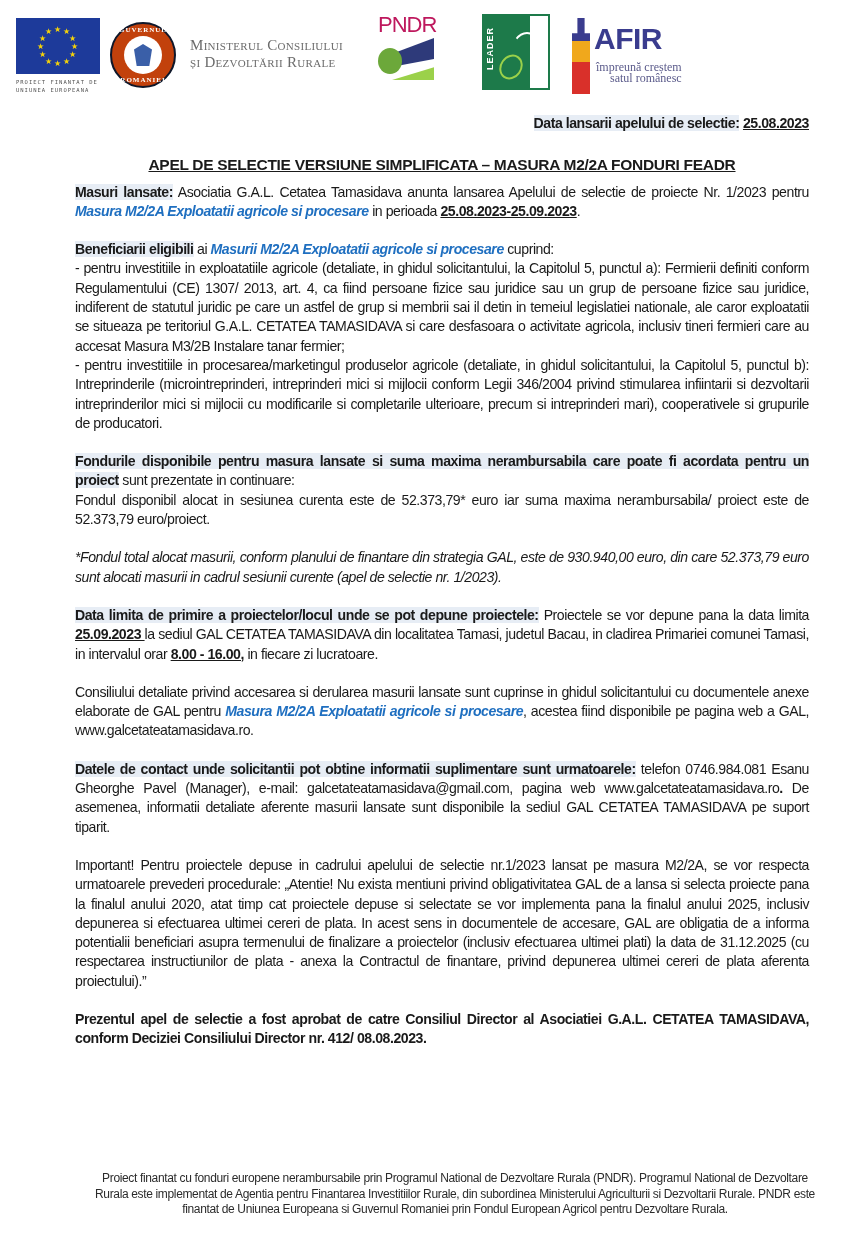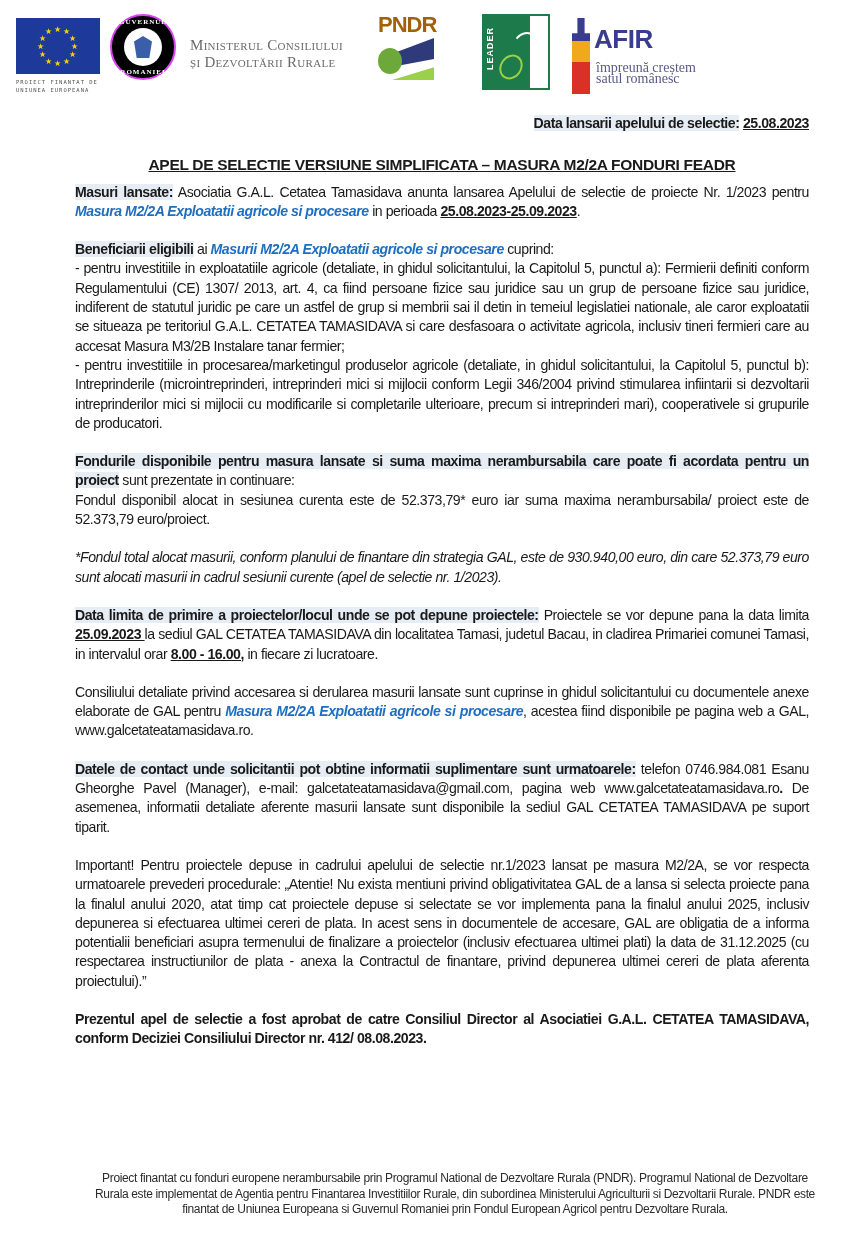--- a/index.html
+++ b/index.html
@@ -7,57 +7,57 @@
          font-family: "Liberation Sans", "DejaVu Sans", sans-serif; color: #1a1a1a; }
 
   
   .logos { position: absolute; top: 10px; left: 0; width: 866px; height: 90px; }
   .logo { position: absolute; }
   .eu { left: 16px; top: 8px; width: 84px; height: 80px; }
   .eu .flag { width: 84px; height: 56px; background: #1d3a9a; position: relative; }
   .eu .flag span { position: absolute; color: #f5d20a; font-size: 8px; line-height: 8px; }
   .eu .cap { font-family: "DejaVu Sans Mono", monospace; font-size: 5.5px; letter-spacing: 1px;
              color: #555; margin-top: 4px; line-height: 8px; white-space: nowrap; }
-  .gov { left: 110px; top: 4px; width: 66px; height: 66px; border-radius: 50%;
-         background: #000000; border: 2px solid #d946ef; box-sizing: border-box; }
+  .gov { left: 110px; top: 12px; width: 66px; height: 66px; border-radius: 50%;
+         background: #c2410c; border: 2px solid #0f172a; box-sizing: border-box; }
   .gov .inner { position: absolute; left: 12px; top: 12px; width: 38px; height: 38px; border-radius: 50%;
                 background: #fff; }
   .gov .eagle { position: absolute; left: 22px; top: 20px; width: 18px; height: 22px; background: #3a5fa8;
                 clip-path: polygon(50% 0, 100% 25%, 85% 100%, 15% 100%, 0 25%); }
   .gov .txt-top, .gov .txt-bot { position: absolute; left: 0; width: 62px; text-align: center; color: #fff;
                 font-family: "Liberation Serif", serif; font-size: 7px; font-weight: bold; letter-spacing: 1px; }
   .gov .txt-top { top: 2px; } .gov .txt-bot { bottom: 2px; }
   .madr { left: 190px; top: 27px; font-family: "Liberation Serif", "DejaVu Serif", serif; color: #6b6b6b;
           font-size: 15px; line-height: 17px; letter-spacing: 0.3px; font-variant: small-caps; }
   .pndr { left: 378px; top: 4px; width: 56px; height: 78px; }
-  .pndr .word { color: #a16207; font-weight: bold; font-size: 22px; line-height: 22px; letter-spacing: -1px; }
+  .pndr .word { color: #be185d; font-weight: normal; font-size: 22px; line-height: 22px; letter-spacing: -1px; }
   .pndr .band { position: absolute; left: 8px; top: 24px; width: 48px; height: 30px; background: #2e3a7a;
                 clip-path: polygon(0 60%, 100% 0, 100% 70%, 0 100%); }
   .pndr .tree { position: absolute; left: 0; top: 34px; width: 24px; height: 26px; border-radius: 50%; background: #6ca83a; }
   .pndr .field { position: absolute; left: 14px; top: 50px; width: 42px; height: 16px; background: #9bd14a;
                  clip-path: polygon(0 100%, 100% 20%, 100% 100%); }
   .leader { left: 482px; top: 4px; width: 68px; height: 76px; background: #ffffff; }
   .leader .bar { position: absolute; left: 0; top: 0; width: 22px; height: 76px; background: #1d7a4a; }
   .leader .bar span { position: absolute; left: 3px; top: 56px; transform: rotate(-90deg); transform-origin: left top;
                       color: #fff; font-weight: bold; font-size: 9px; letter-spacing: 1px; white-space: nowrap; }
   .leader .mid { position: absolute; left: 22px; top: 0; width: 24px; height: 76px; background: #1d7a4a; }
   .leader .right { position: absolute; left: 46px; top: 0; width: 22px; height: 76px; background: #fff;
                    border: 2px solid #1d7a4a; box-sizing: border-box; }
   .leader .seed { position: absolute; left: 18px; top: 40px; width: 18px; height: 22px; border: 2px solid #9bd14a;
                   border-radius: 50%; transform: rotate(35deg); }
   .leader .arc { position: absolute; left: 28px; top: 18px; width: 30px; height: 44px; border: 2px solid #fff;
                  border-left-color: transparent; border-bottom-color: transparent; border-radius: 50%; }
   .afir { left: 572px; top: 8px; width: 110px; height: 78px; }
   .afir .motif { position: absolute; left: 0; top: 0; width: 18px; height: 76px;
                  background: linear-gradient(#3a3c8e 0 30%, #f0a81c 30% 58%, #d9302a 58% 100%);
                  clip-path: polygon(30% 0, 70% 0, 70% 20%, 100% 20%, 100% 100%, 0 100%, 0 20%, 30% 20%); }
-  .afir .word { position: absolute; left: 22px; top: 4px; color: #3a3c8e; font-weight: bold; font-size: 26px;
+  .afir .word { position: absolute; left: 22px; top: 4px; color: #3a3c8e; font-weight: bold; font-size: 30px;
                 line-height: 34px; letter-spacing: -0.5px; }
   .afir .tag { position: absolute; left: 24px; top: 44px; color: #5a5a8a; font-family: "Liberation Serif", serif;
-               font-size: 14px; line-height: 11px; white-space: nowrap; }
+               font-size: 12px; line-height: 11px; white-space: nowrap; text-align: right; }
   .gal { left: 712px; top: 0; width: 128px; height: 86px; background: #fafafa; }
   .gal .shield { position: absolute; left: 42px; top: 4px; width: 44px; height: 54px; background: #1d5f96;
                  clip-path: polygon(0 0, 50% 8%, 100% 0, 100% 45%, 50% 100%, 0 45%); }
   .gal .shield2 { position: absolute; left: 47px; top: 9px; width: 34px; height: 42px; background: #6fa6cf;
                   clip-path: polygon(0 0, 50% 8%, 100% 0, 100% 45%, 50% 100%, 0 45%); }
   .gal .t { position: absolute; left: 54px; top: 14px; width: 20px; height: 30px; background: #e8eef3;
             clip-path: polygon(0 0, 100% 0, 100% 30%, 65% 30%, 65% 100%, 35% 100%, 35% 30%, 0 30%); }
   .gal .name { position: absolute; left: 0; top: 62px; width: 128px; text-align: center; font-family: "Liberation Serif", serif;
                font-size: 11px; color: #2b2b2b; font-variant: small-caps; letter-spacing: 0.2px; white-space: nowrap; }
 

